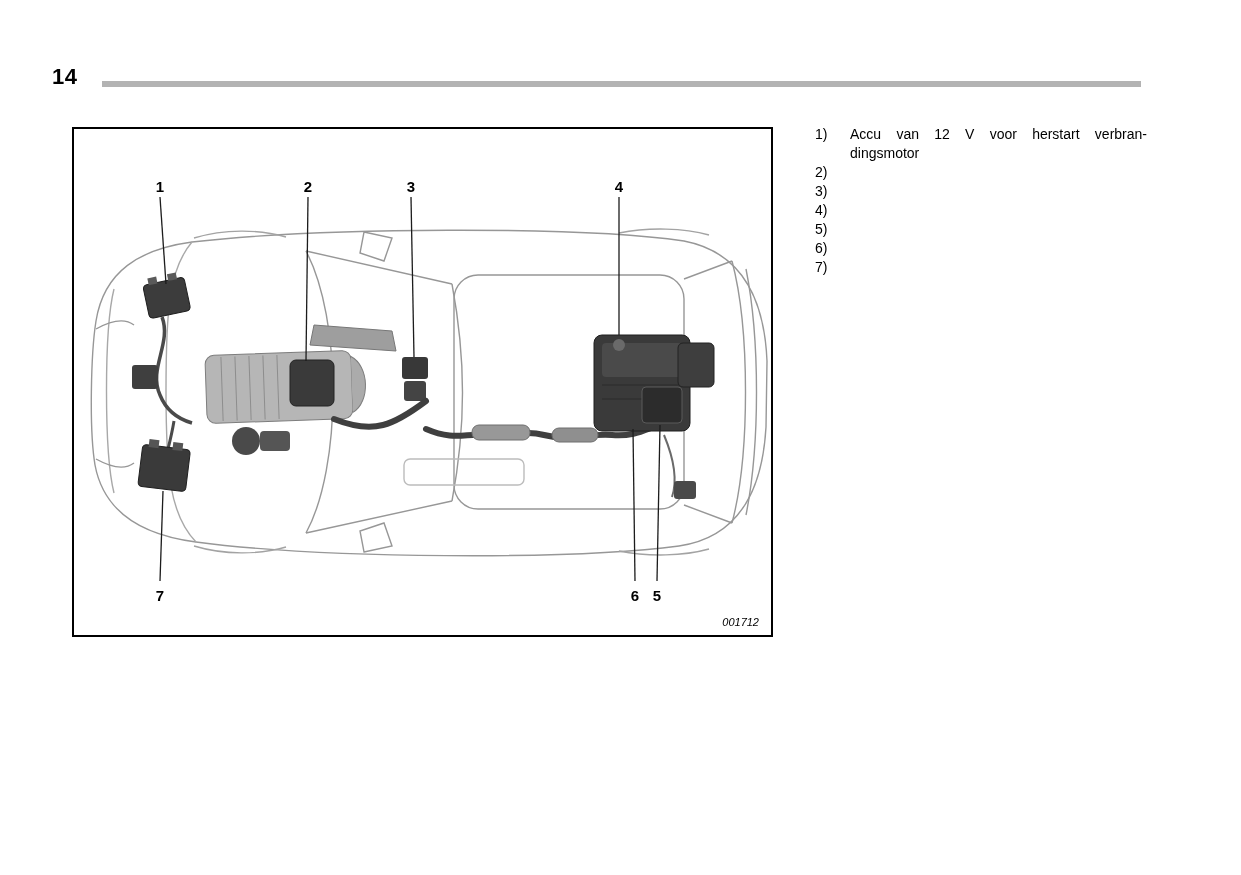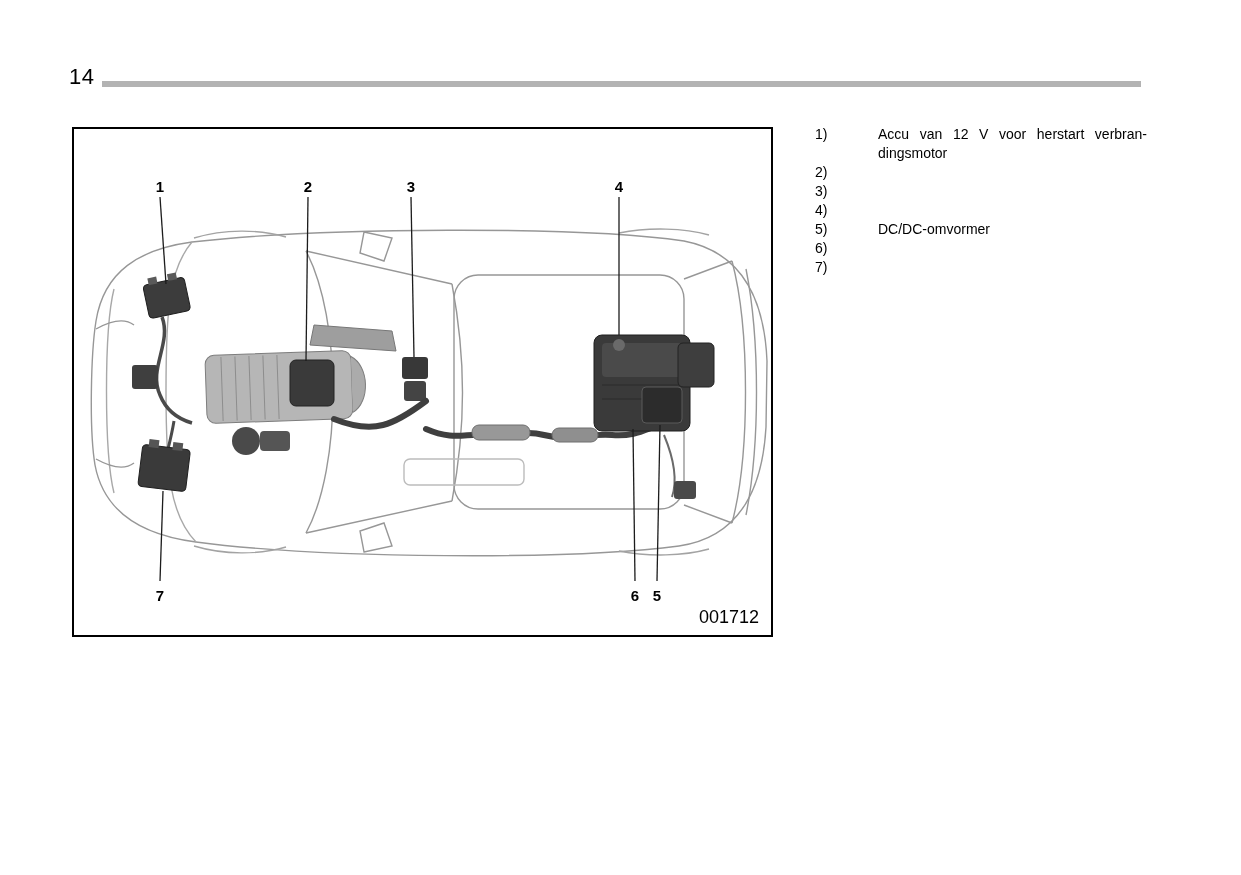--- a/index.html
+++ b/index.html
@@ -1,43 +1,43 @@
 <!DOCTYPE html>
 <html><head>
 <meta charset="utf-8">
 <style>
   html,body{margin:0;padding:0;}
   body{
     width:1241px;height:875px;position:relative;background:#ffffff;
     font-family:"Liberation Sans", sans-serif;color:#000;overflow:hidden;
   }
   .page-number{
-    position:absolute;left:69px;top:64px;font-size:22px;font-weight:normal;
+    position:absolute;left:52px;top:64px;font-size:22px;font-weight:bold;
     letter-spacing:.5px;
   }
   .header-rule{
     position:absolute;left:102px;top:81px;width:1039px;height:6px;background:#b3b3b3;
   }
   .figure-frame{
     position:absolute;left:72px;top:127px;width:701px;height:510px;
     border:2px solid #000;box-sizing:border-box;background:#fff;
   }
   .figure-frame svg{position:absolute;left:0;top:0;width:697px;height:506px;}
   .callout{
     position:absolute;font-size:15px;font-weight:bold;transform:translate(-50%,-50%);
     background:transparent;
   }
   .co1{left:86px;top:57px;} .co2{left:234px;top:57px;} .co3{left:337px;top:57px;}
   .co4{left:545px;top:57px;} .co7{left:86px;top:466px;} .co6{left:561px;top:466px;}
   .co5{left:583px;top:466px;}
-  .figure-code{position:absolute;right:12px;bottom:7px;font-size:18px;}
+  .figure-code{position:absolute;right:12px;bottom:7px;font-size:11px;font-style:italic;}
   .legend{position:absolute;left:815px;top:125px;width:332px;}
   .legend-item{display:flex;font-size:14px;line-height:19px;}
   .legend-num{width:35px;flex:none;}
-  .legend-text{flex:1;text-align:justify;margin-left:28px;}
+  .legend-text{flex:1;text-align:justify;}
 </style>
 </head>
 <body>
 
 <div class="page-number">14</div>
 <div class="header-rule"></div>
 
 <div class="figure-frame">
 
   <svg viewBox="0 0 697 506">
@@ -147,21 +147,20 @@
     <span class="legend-num">2)</span>
   </div>
   <div class="legend-item">
     <span class="legend-num">3)</span>
   </div>
   <div class="legend-item">
     <span class="legend-num">4)</span>
   </div>
   <div class="legend-item">
     <span class="legend-num">5)</span>
-    <span class="legend-text">DC/DC-omvormer</span>
   </div>
   <div class="legend-item">
     <span class="legend-num">6)</span>
   </div>
   <div class="legend-item">
     <span class="legend-num">7)</span>
   </div>
 </div>
 
 </body></html>

